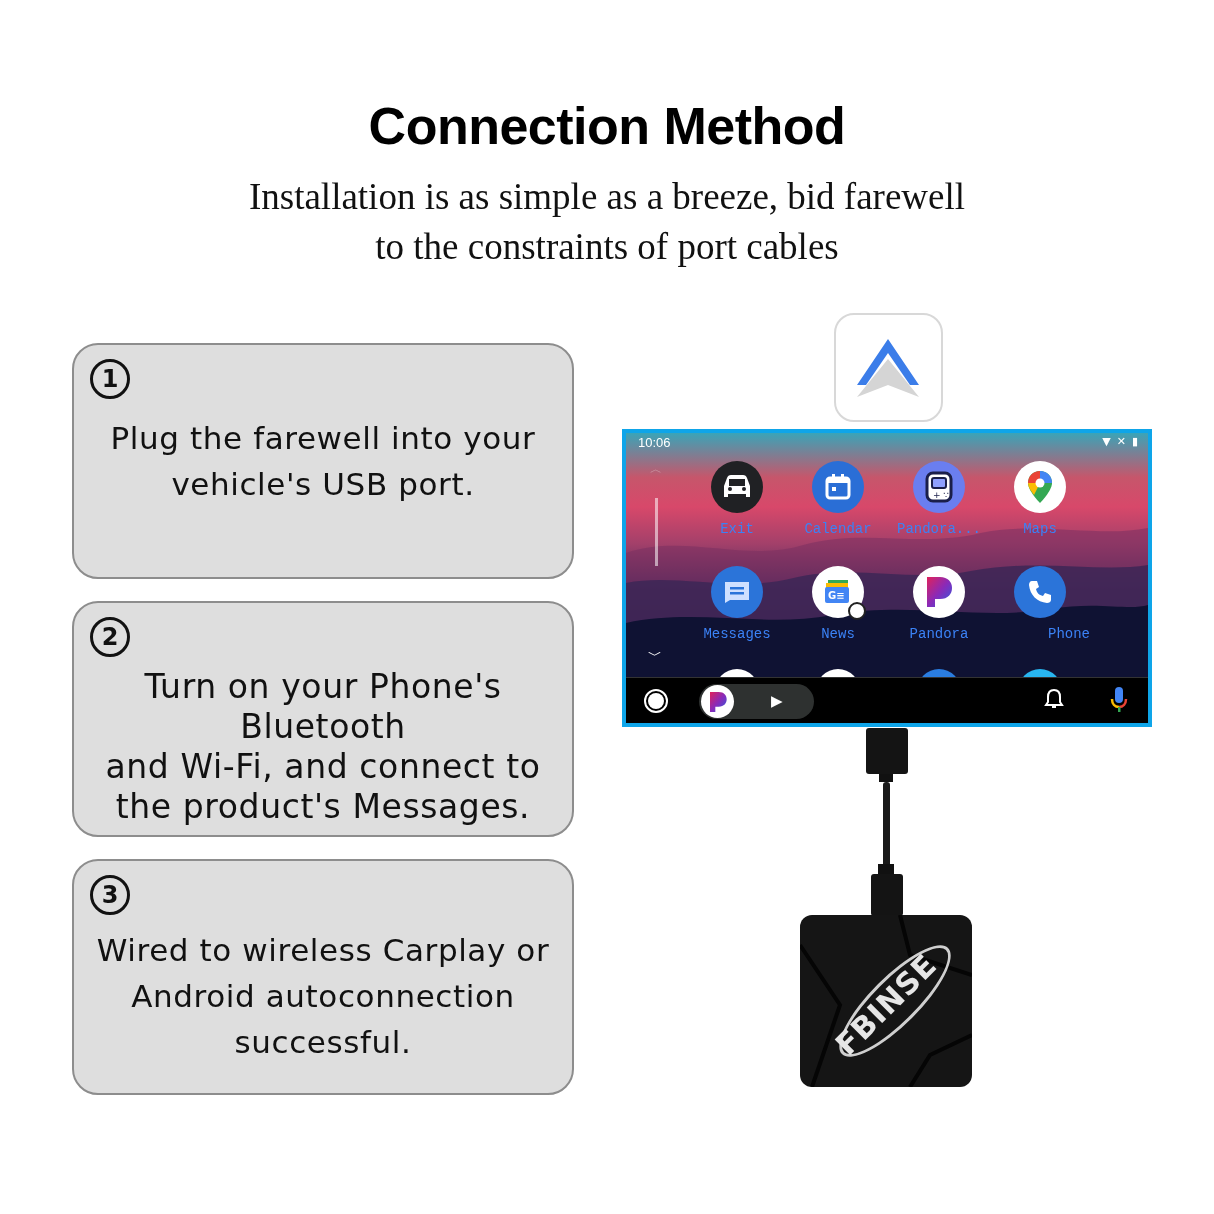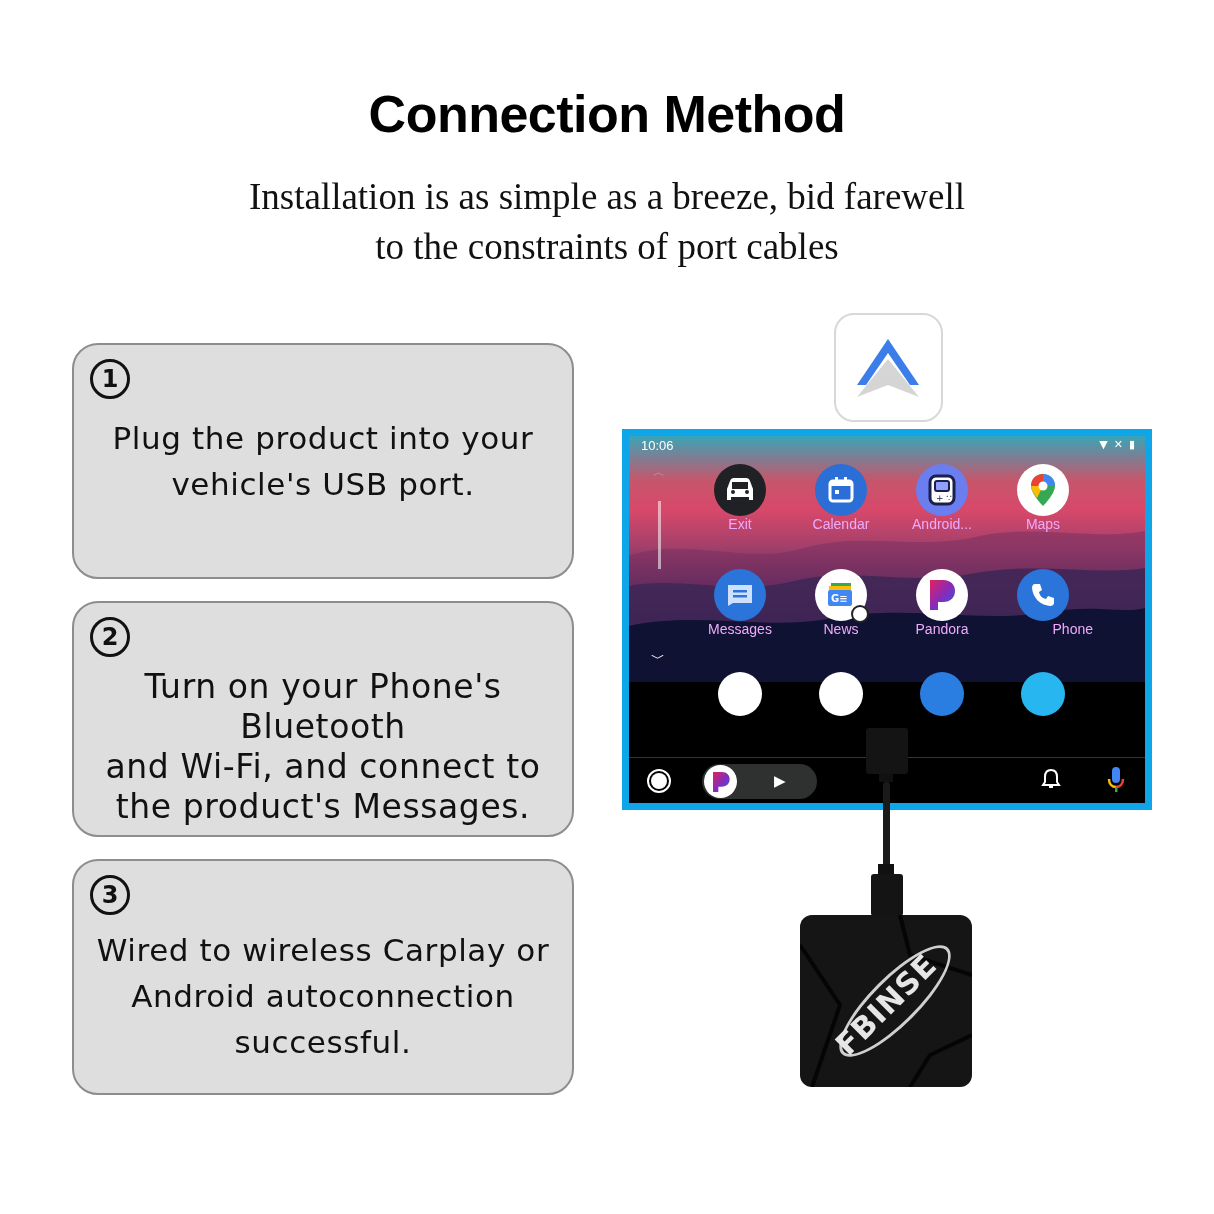--- a/index.html
+++ b/index.html
@@ -1,20 +1,20 @@
 <!DOCTYPE html>
 <html><head>
 <meta charset="utf-8">
 <style>
   * { box-sizing: border-box; margin: 0; padding: 0; }
   html, body { width: 1214px; height: 1214px; background: #ffffff; overflow: hidden; }
   body { position: relative; font-family: "DejaVu Sans", sans-serif; color: #111; }
 
   .title {
-    position: absolute; left: 0; right: 0; top: 84px; text-align: center;
+    position: absolute; left: 0; right: 0; top: 96px; text-align: center;
     font-family: "Liberation Sans", sans-serif; font-weight: bold; font-size: 52px; color: #000;
     letter-spacing: -0.5px;
   }
   .subtitle {
     position: absolute; left: 0; right: 0; top: 172px; text-align: center;
     font-family: Liberation Serif, serif; font-size: 37px; line-height: 50px; color: #111;
   }
 
   .step-card {
     position: absolute; left: 72px; width: 502px; height: 236px;
@@ -36,22 +36,22 @@
   #step2 .step-text { top: 64px; line-height: 40px; font-size: 33px; }
   #step3 { top: 859px; }
   #step3 .step-text { top: 66px; line-height: 46px; }
 
   .aa-icon {
     position: absolute; left: 834px; top: 313px; width: 109px; height: 109px;
     background: #fff; border: 2px solid #d8d8d8; border-radius: 20px;
   }
 
   .screen {
-    position: absolute; left: 622px; top: 429px; width: 530px; height: 381px;
-    background: #000; border: 7px solid #0ea5e9; overflow: hidden;
+    position: absolute; left: 622px; top: 429px; width: 530px; height: 298px;
+    background: #000; border: 4px solid #0ea5e9; overflow: hidden;
   }
   .wallpaper {
     position: absolute; left: 0; top: 0; right: 0; height: 246px;
     background: linear-gradient(180deg, #3aa4b8 0%, #c6566b 18%, #d8486a 30%, #a3406a 45%, #4a2a5c 62%, #1c1540 80%, #0a0c25 100%);
   }
   .mountains {
     position: absolute; left: 0; top: 0; width: 100%; height: 246px;
   }
   .status-time {
     position: absolute; left: 12px; top: 2px; color: #fff; font-family: "Liberation Sans", sans-serif; font-size: 13px;
@@ -64,21 +64,21 @@
   .scroll-down { position: absolute; left: 22px; top: 214px; color: #fff; font-size: 14px; }
 
   .app {
     position: absolute; width: 100px; text-align: center;
   }
   .app-circle {
     width: 52px; height: 52px; border-radius: 50%; margin: 0 auto;
     display: flex; align-items: center; justify-content: center;
   }
   .app-label {
-    margin-top: 0; color: #f0abfc; font-family: Liberation Sans, sans-serif; font-size: 14px;
+    margin-top: 8px; color: #3b82f6; font-family: Liberation Mono, monospace; font-size: 14px;
     white-space: nowrap;
   }
   .partial {
     position: absolute; width: 44px; height: 44px; border-radius: 50%; top: 236px;
   }
 
   .navbar {
     position: absolute; left: 0; bottom: 0; width: 100%; height: 46px; background: #000;
     border-top: 1px solid #333;
   }
@@ -124,21 +124,21 @@
 
 <h1 class="title">Connection Method</h1>
 <div class="subtitle">
   <div>Installation is as simple as a breeze, bid farewell</div>
   <div>to the constraints of port cables</div>
 </div>
 
 <div class="step-card" id="step1">
   <div class="step-num">1</div>
   <div class="step-text">
-    <div>Plug the product into your</div>
+    <div>Plug the farewell into your</div>
     <div>vehicle's USB port.</div>
   </div>
 </div>
 
 <div class="step-card" id="step2">
   <div class="step-num">2</div>
   <div class="step-text">
     <div>Turn on your Phone's Bluetooth</div>
     <div>and Wi-Fi, and connect to</div>
     <div>the product's Messages.</div>
@@ -204,21 +204,21 @@
     <div class="app-label">Calendar</div>
   </div>
   <div class="app" style="left:263px; top:28px;">
     <div class="app-circle" style="background:#6a7ef0;">
       <svg width="30" height="32" viewBox="0 0 30 32">
           <rect x="3" y="2" width="24" height="28" rx="6" fill="#fff" stroke="#1b1f4a" stroke-width="3"></rect>
           <rect x="8" y="7" width="14" height="10" rx="2" fill="#8fa0ff" stroke="#1b1f4a" stroke-width="2"></rect>
           <text x="9" y="27" font-size="9" fill="#1b1f4a" font-family="DejaVu Sans, sans-serif">+ ∵</text>
         </svg>
     </div>
-    <div class="app-label">Android...</div>
+    <div class="app-label">Pandora...</div>
   </div>
   <div class="app" style="left:364px; top:28px;">
     <div class="app-circle" style="background:#ffffff;">
       <svg width="26" height="34" viewBox="0 0 26 34">
           <path d="M13,1 C6,1 1,6 1,13 C1,21 13,33 13,33 C13,33 25,21 25,13 C25,6 20,1 13,1 Z" fill="#34a853"></path>
           <path d="M13,1 C6,1 1,6 1,13 L13,13 Z" fill="#ea4335"></path>
           <path d="M13,1 C20,1 25,6 25,13 L13,13 Z" fill="#4285f4"></path>
           <path d="M1,13 C1,17 4,21 7,25 L13,13 Z" fill="#fbbc04"></path>
           <circle cx="13" cy="13" r="4.5" fill="#fff"></circle>
         </svg>

